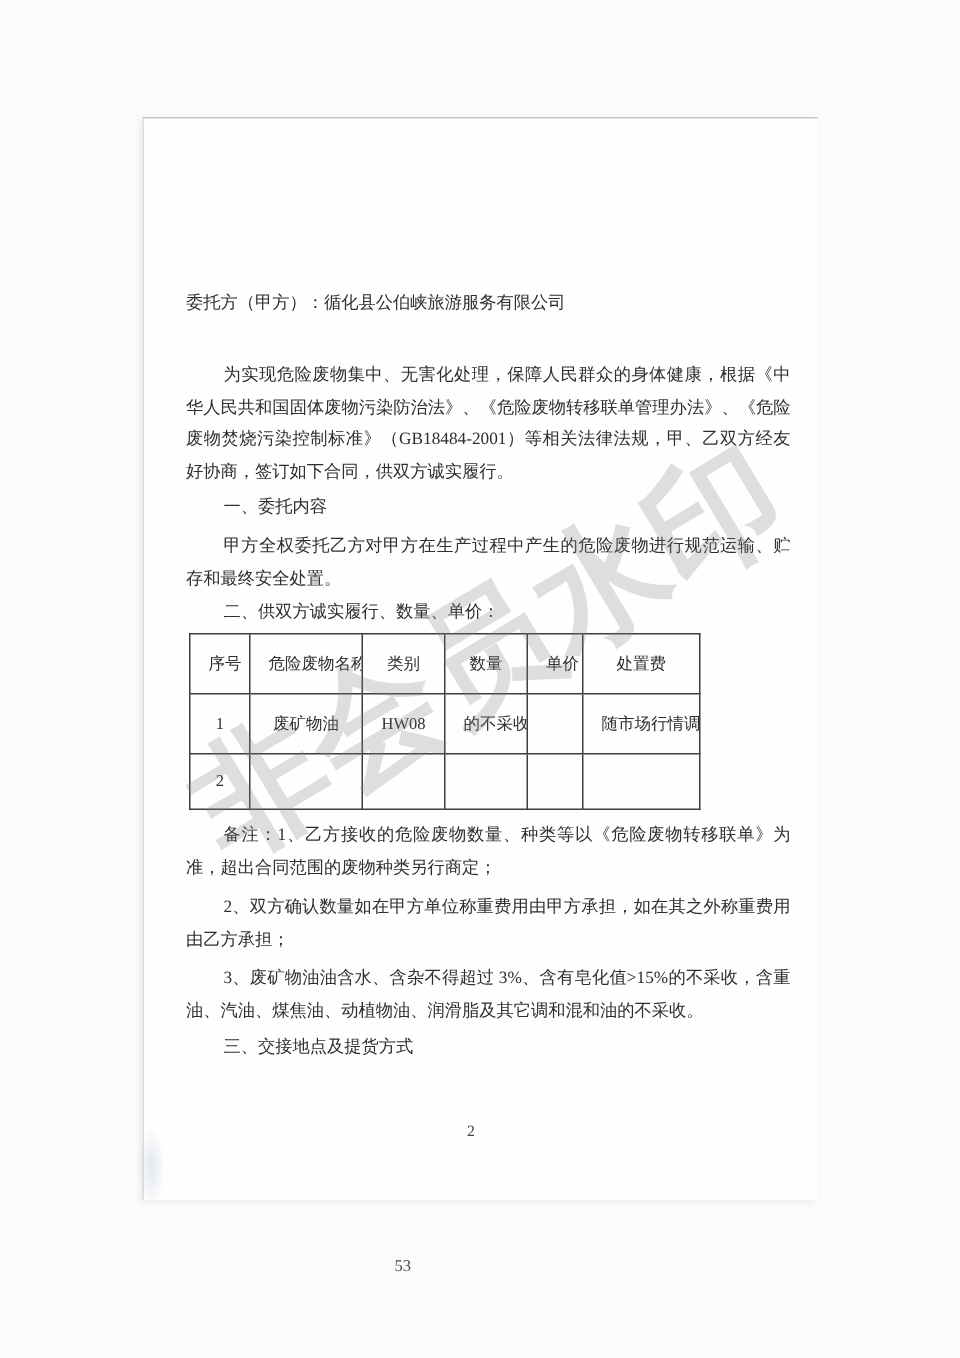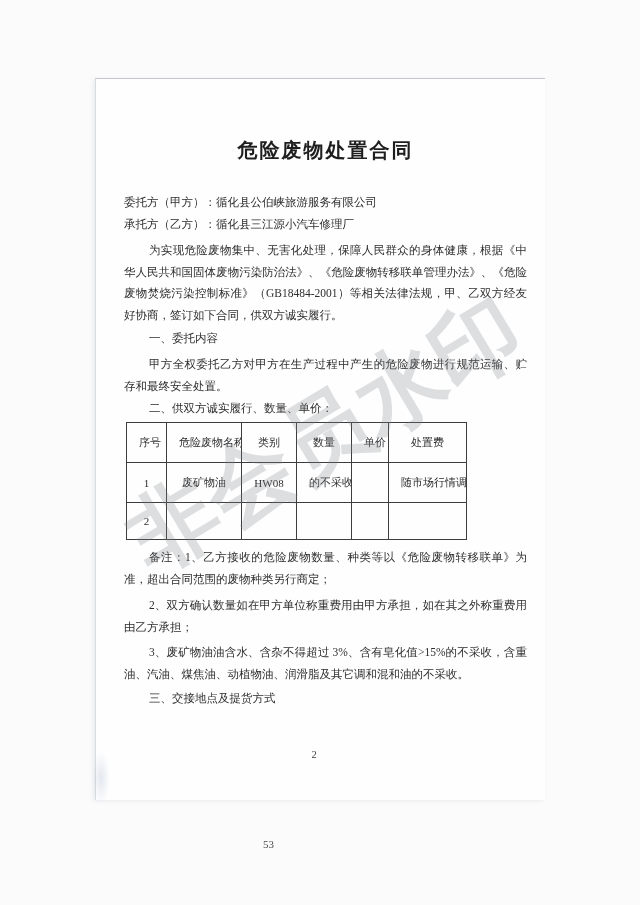--- a/index.html
+++ b/index.html
@@ -102,24 +102,22 @@
 </style>
 </head>
 <body>
 
 <div class="canvas">
 
   <div class="doc-page">
 
     <div class="watermark">非会员水印</div>
 
-    <h1 class="title">危险废物处置合同</h1>
 
     <p class="para" style="top:113px">委托方（甲方）：循化县公伯峡旅游服务有限公司</p>
-    <p class="para" style="top:135px">承托方（乙方）：循化县三江源小汽车修理厂</p>
 
     <p class="para indent" style="top:161px">为实现危险废物集中、无害化处理，保障人民群众的身体健康，根据《中华人民共和国固体废物污染防治法》、《危险废物转移联单管理办法》、《危险废物焚烧污染控制标准》（GB18484-2001）等相关法律法规，甲、乙双方经友好协商，签订如下合同，供双方诚实履行。</p>
 
     <p class="para indent" style="top:275px">甲方全权委托乙方对甲方在生产过程中产生的危险废物进行规范运输、贮存和最终安全处置。</p>
     <p class="para indent" style="top:249px">一、委托内容</p>
 
     <p class="para indent" style="top:319px">二、供双方诚实履行、数量、单价：</p>
 
     <table class="waste-table">
       <colgroup>

